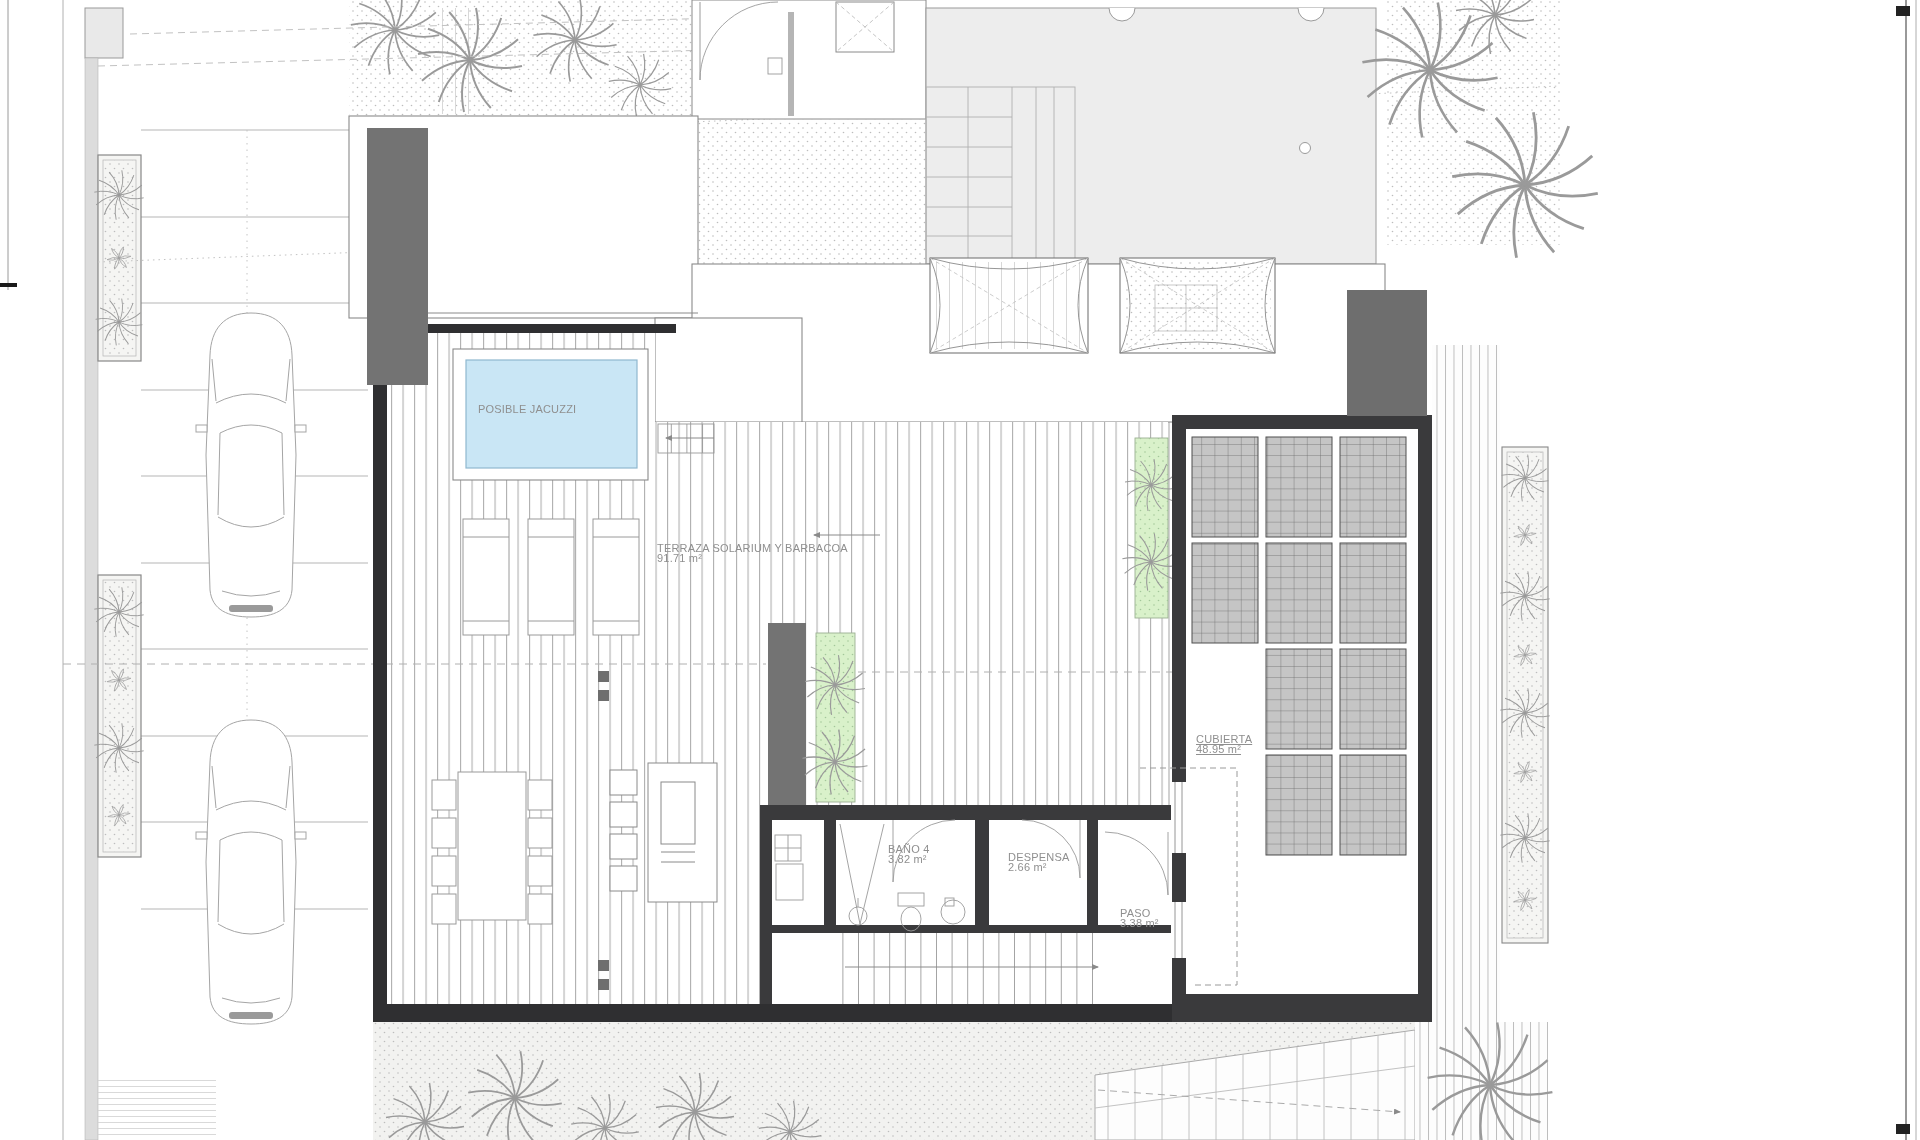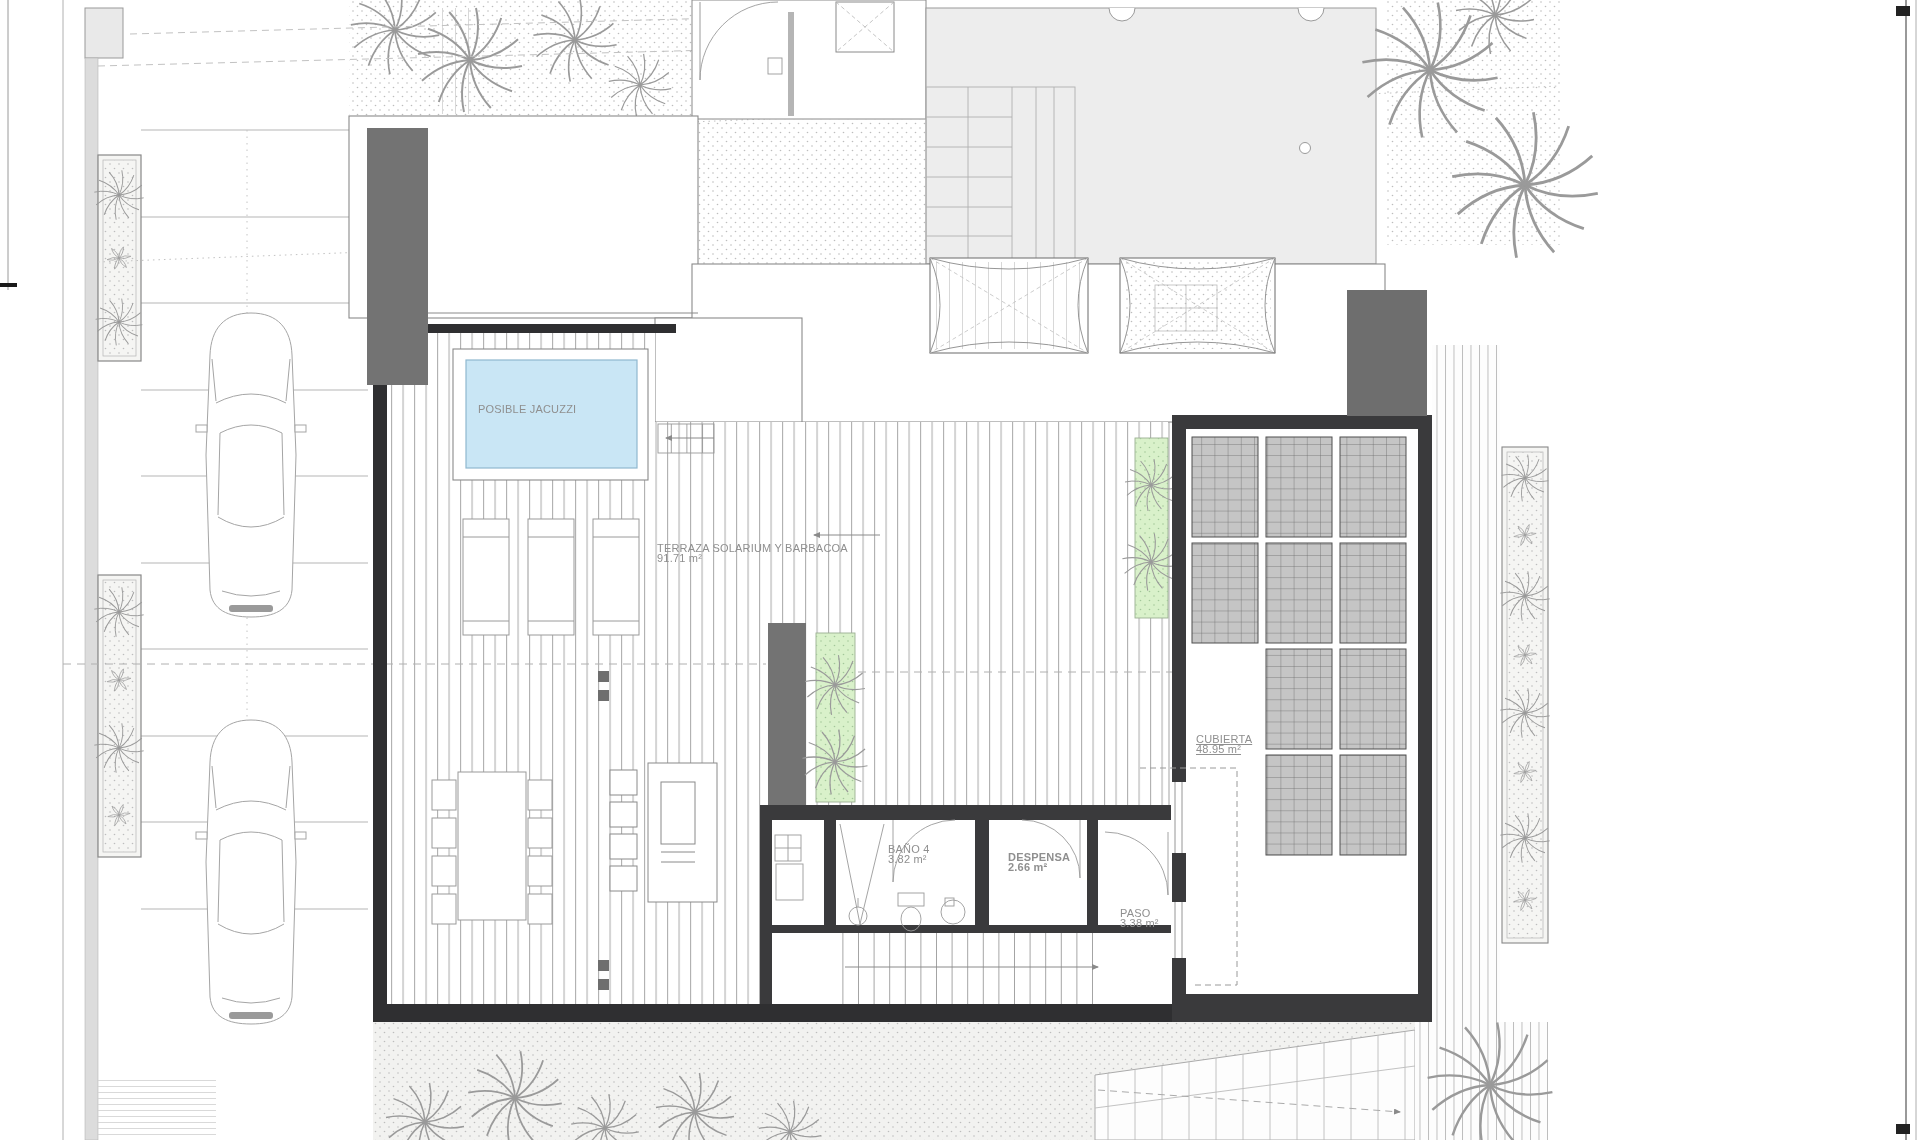--- a/index.html
+++ b/index.html
@@ -426,21 +426,21 @@
   <span>POSIBLE JACUZZI</span>
 </div>
 <div class="lbl" style="left:657px;top:543px;">
   <div>TERRAZA SOLARIUM Y BARBACOA</div>
   <div>91.71 m²</div>
 </div>
 <div class="lbl" style="left:888px;top:844px;">
   <div>BAÑO 4</div>
   <div>3.82 m²</div>
 </div>
-<div class="lbl" style="left:1008px;top:852px;font-weight:bold;">
+<div class="lbl" style="left:1008px;top:852px;">
   <div>DESPENSA</div>
   <div>2.66 m²</div>
 </div>
 <div class="lbl" style="left:1120px;top:908px;">
   <div>PASO</div>
   <div>3.38 m²</div>
 </div>
 <div class="lbl" style="left:1196px;top:734px;text-decoration:underline;">
   <div>CUBIERTA</div>
   <div>48.95 m²</div>

